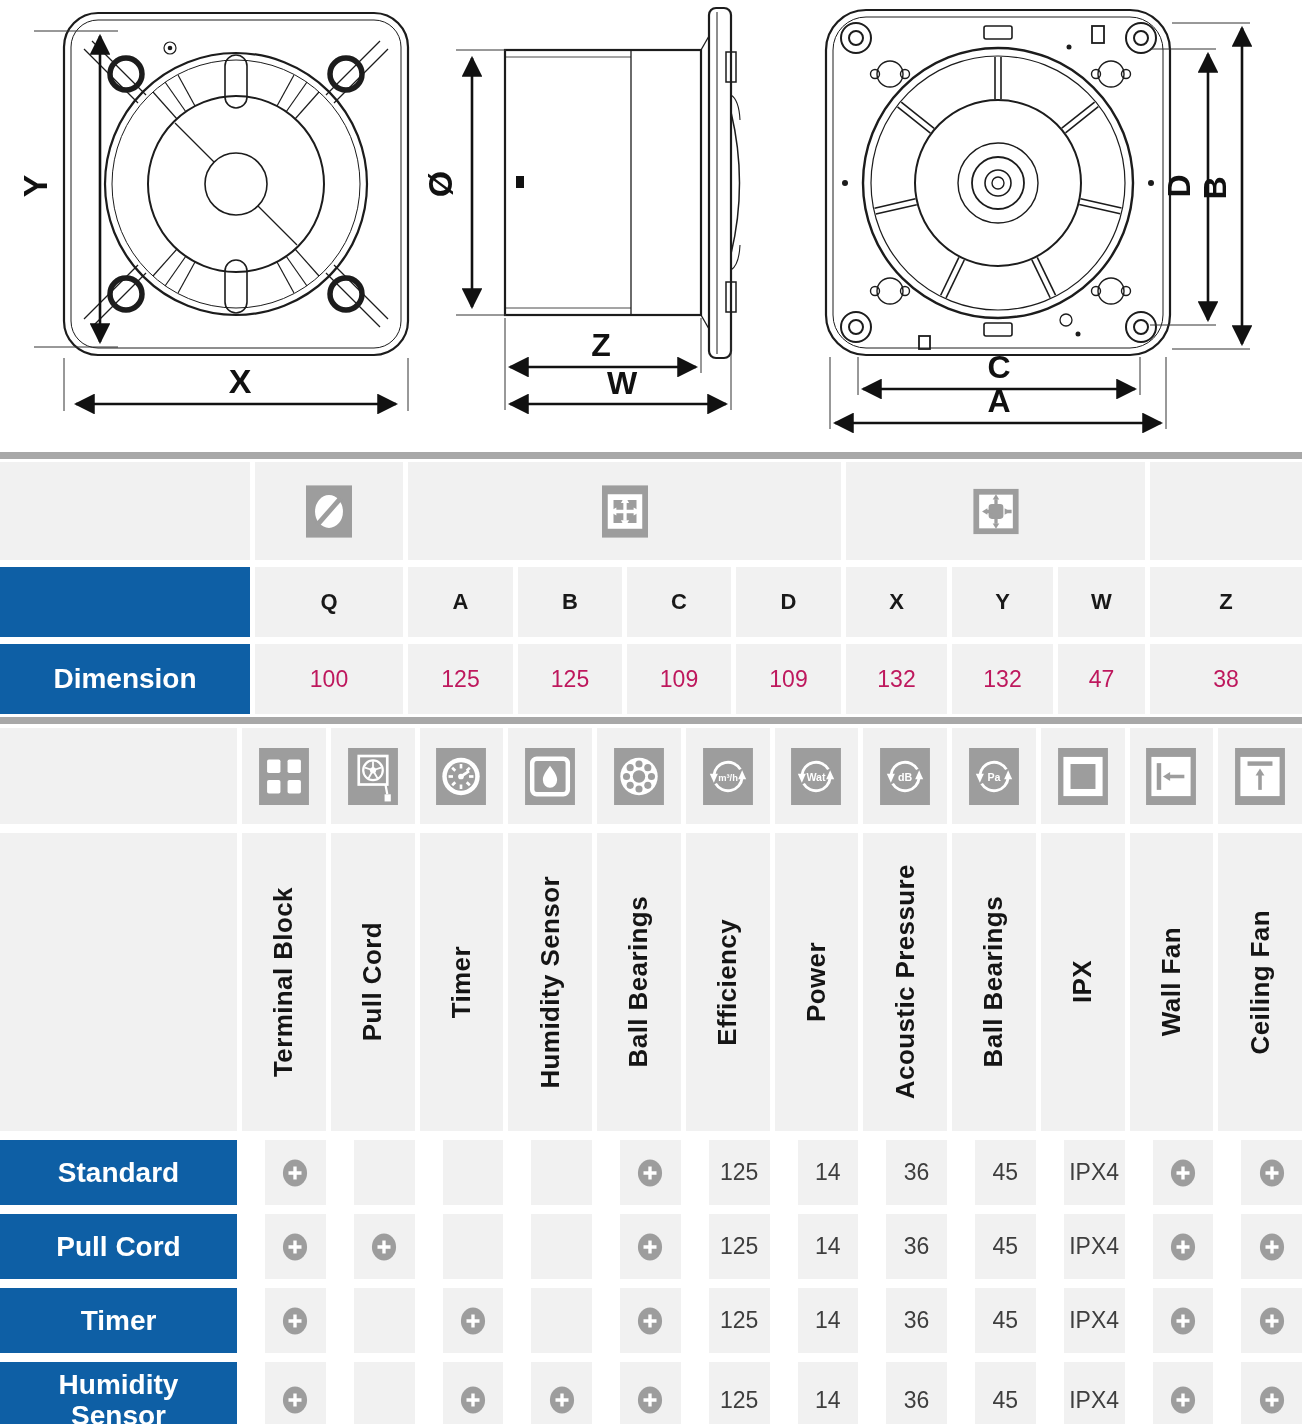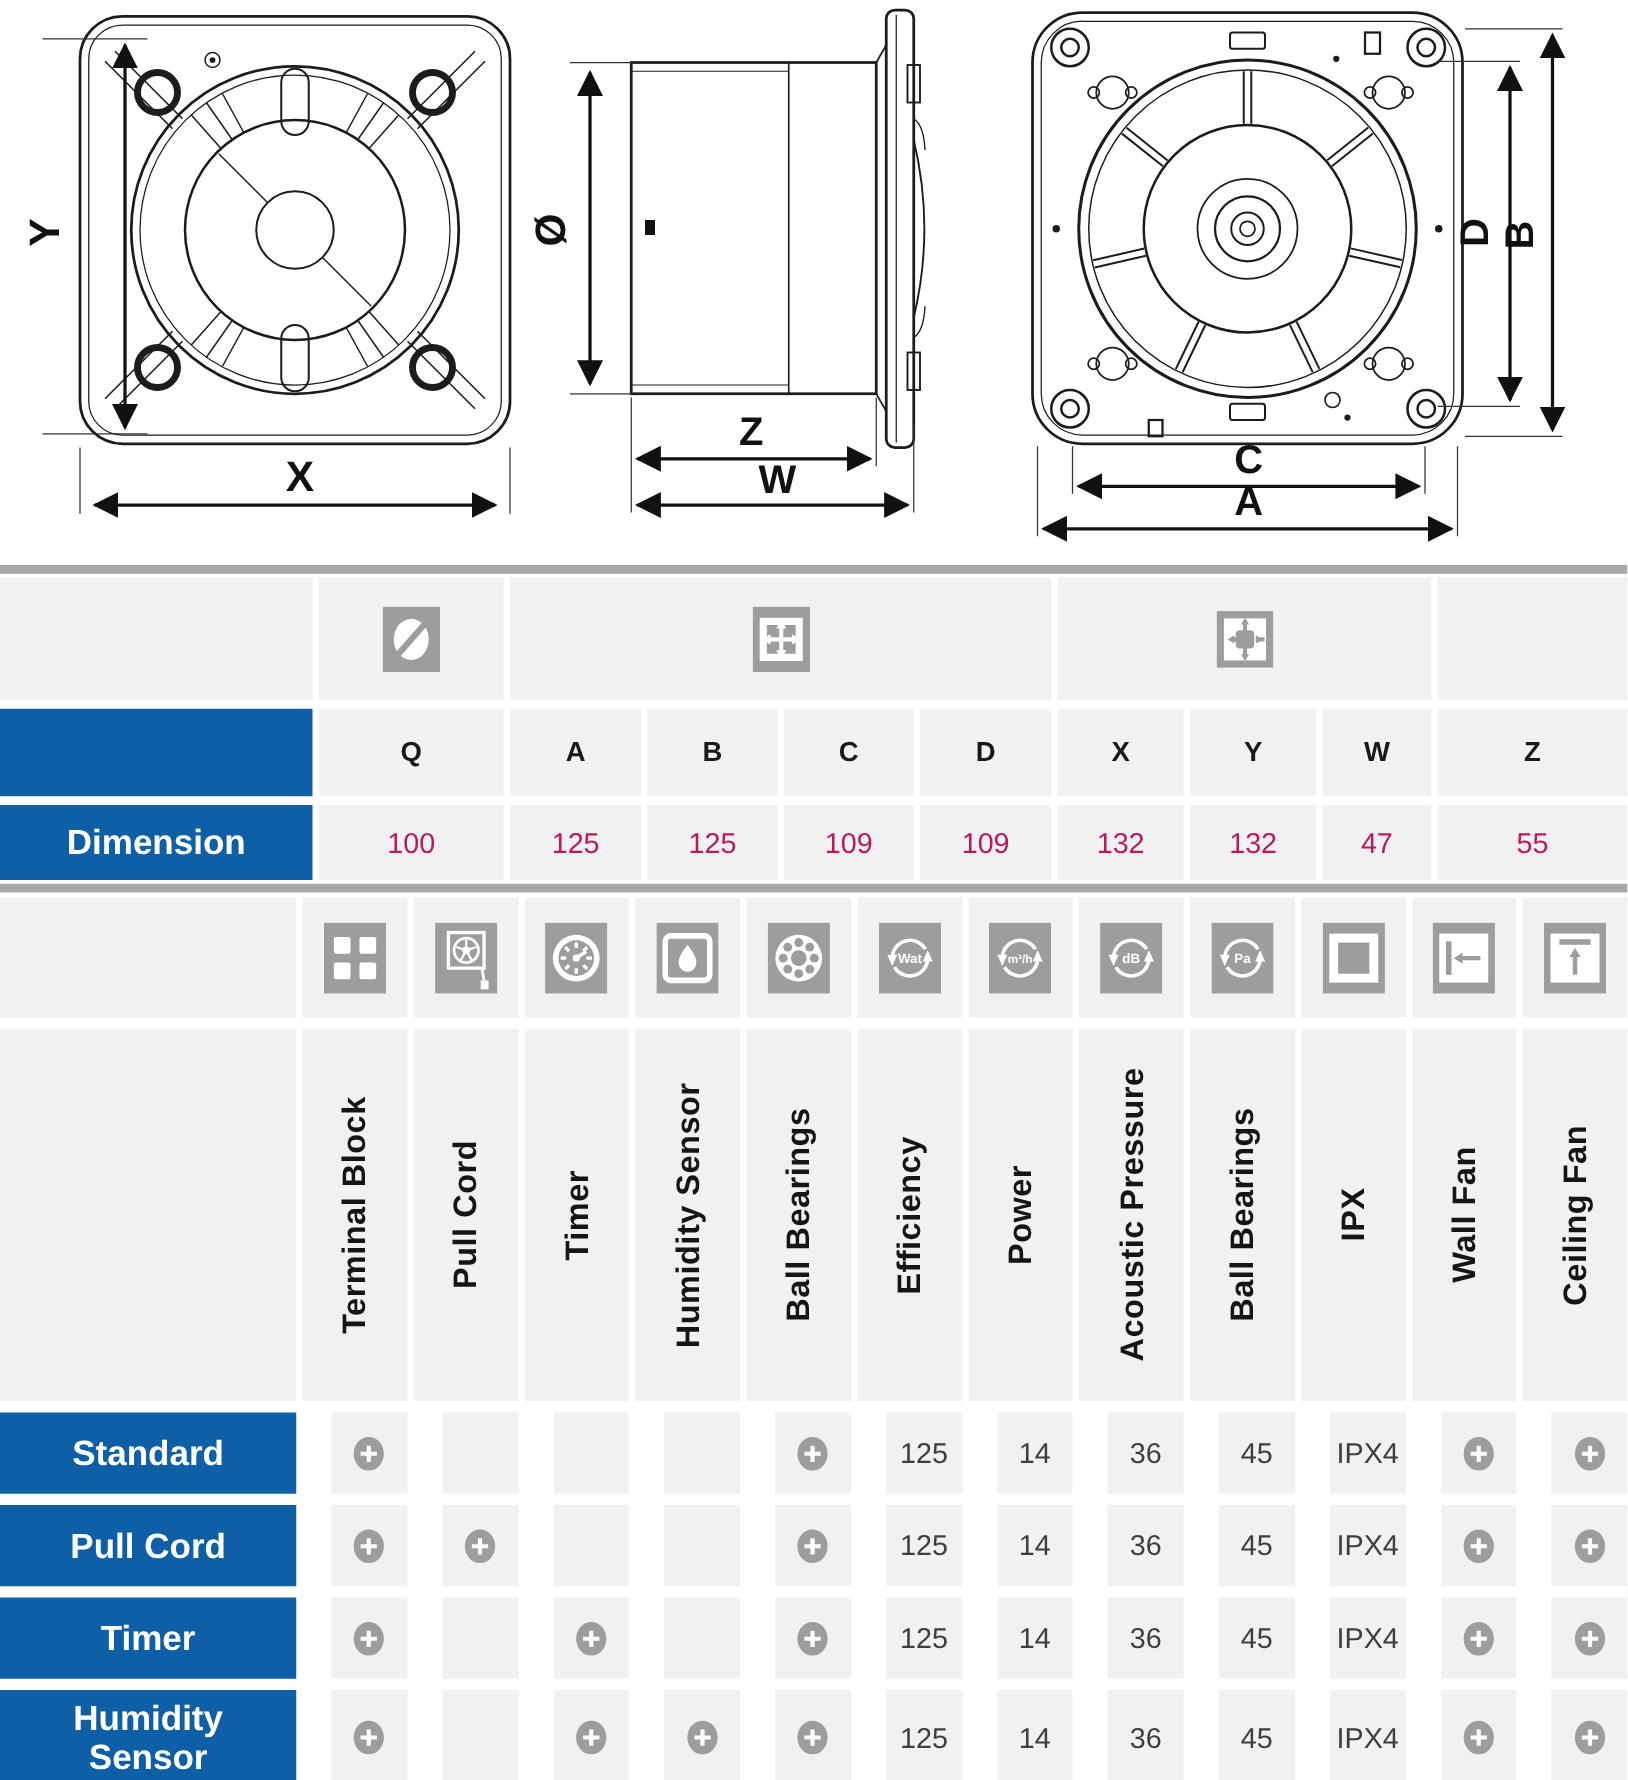--- a/index.html
+++ b/index.html
@@ -11,21 +11,21 @@
   .dimtable{margin-top:3px;}
   .feattable{margin-top:4px;}
   .trow{display:grid;column-gap:5px;}
   .dimcols{grid-template-columns:250px 148px 105px 104px 104px 105px 101px 101px 87px 152px;}
   .featcols{grid-template-columns:237px repeat(12,1fr);}
   .dimtable .trow + .trow{margin-top:7px;}
   .feattable .trow + .trow{margin-top:9px;}
   #feat-body .trow{margin-top:9px;gap:28px;}
   .r-dimicons{height:98px;}
   .r-dimhead{height:70px;}
-  .r-dimvals{height:60px;}
+  .r-dimvals{height:70px;}
   .r-featicons{height:96px;}
   .r-featlabels{height:298px;}
   .frow{height:65px;}
   #feat-body .frow:last-child{height:76px;}
   .cell{background:#f1f1f1;display:flex;align-items:center;justify-content:center;overflow:hidden;}
   .blue{background:#0e5fa5;color:#fff;font-weight:700;}
   .dim-h{font-weight:700;font-size:22px;color:#191919;}
   .dim-v{font-size:23px;color:#be185d;}
   .dimlabel{font-size:28px;}
   .rowlabel{font-size:28px;text-align:center;line-height:1.12;padding:0 26px;}
@@ -376,21 +376,21 @@
   <div class="trow dimcols r-dimvals" id="dim-vals">
     <div class="cell blue dimlabel">Dimension</div>
   <div class="cell dim-v">100</div>
       <div class="cell dim-v">125</div>
       <div class="cell dim-v">125</div>
       <div class="cell dim-v">109</div>
       <div class="cell dim-v">109</div>
       <div class="cell dim-v">132</div>
       <div class="cell dim-v">132</div>
       <div class="cell dim-v">47</div>
-      <div class="cell dim-v">55</div>
+      <div class="cell dim-v">38</div>
     </div>
 </div>
 
 <div class="divider d2"></div>
 
 <div class="feattable">
   <div class="trow featcols r-featicons" id="feat-icons">
     <div class="cell"></div>
   <div class="cell icon-cell">
         <svg viewBox="0 0 56 64" width="50" height="57">
@@ -413,27 +413,27 @@
         </svg>
       </div>
       <div class="cell icon-cell">
         <svg viewBox="0 0 56 64" width="50" height="57">
           <use href="#sym-bearing"></use>
         </svg>
       </div>
       <div class="cell icon-cell">
         <svg viewBox="0 0 56 64" width="50" height="57">
           <use href="#sym-cycle"></use>
+          <text x="28" y="36.5" text-anchor="middle" font-size="10.5" font-weight="700" fill="#fff">m³/h</text>
+        </svg>
+      </div>
+      <div class="cell icon-cell">
+        <svg viewBox="0 0 56 64" width="50" height="57">
+          <use href="#sym-cycle"></use>
           <text x="28" y="36.5" text-anchor="middle" font-size="12" font-weight="700" fill="#fff">Wat</text>
-        </svg>
-      </div>
-      <div class="cell icon-cell">
-        <svg viewBox="0 0 56 64" width="50" height="57">
-          <use href="#sym-cycle"></use>
-          <text x="28" y="36.5" text-anchor="middle" font-size="10.5" font-weight="700" fill="#fff">m³/h</text>
         </svg>
       </div>
       <div class="cell icon-cell">
         <svg viewBox="0 0 56 64" width="50" height="57">
           <use href="#sym-cycle"></use>
           <text x="28" y="36.5" text-anchor="middle" font-size="12" font-weight="700" fill="#fff">dB</text>
         </svg>
       </div>
       <div class="cell icon-cell">
         <svg viewBox="0 0 56 64" width="50" height="57">

